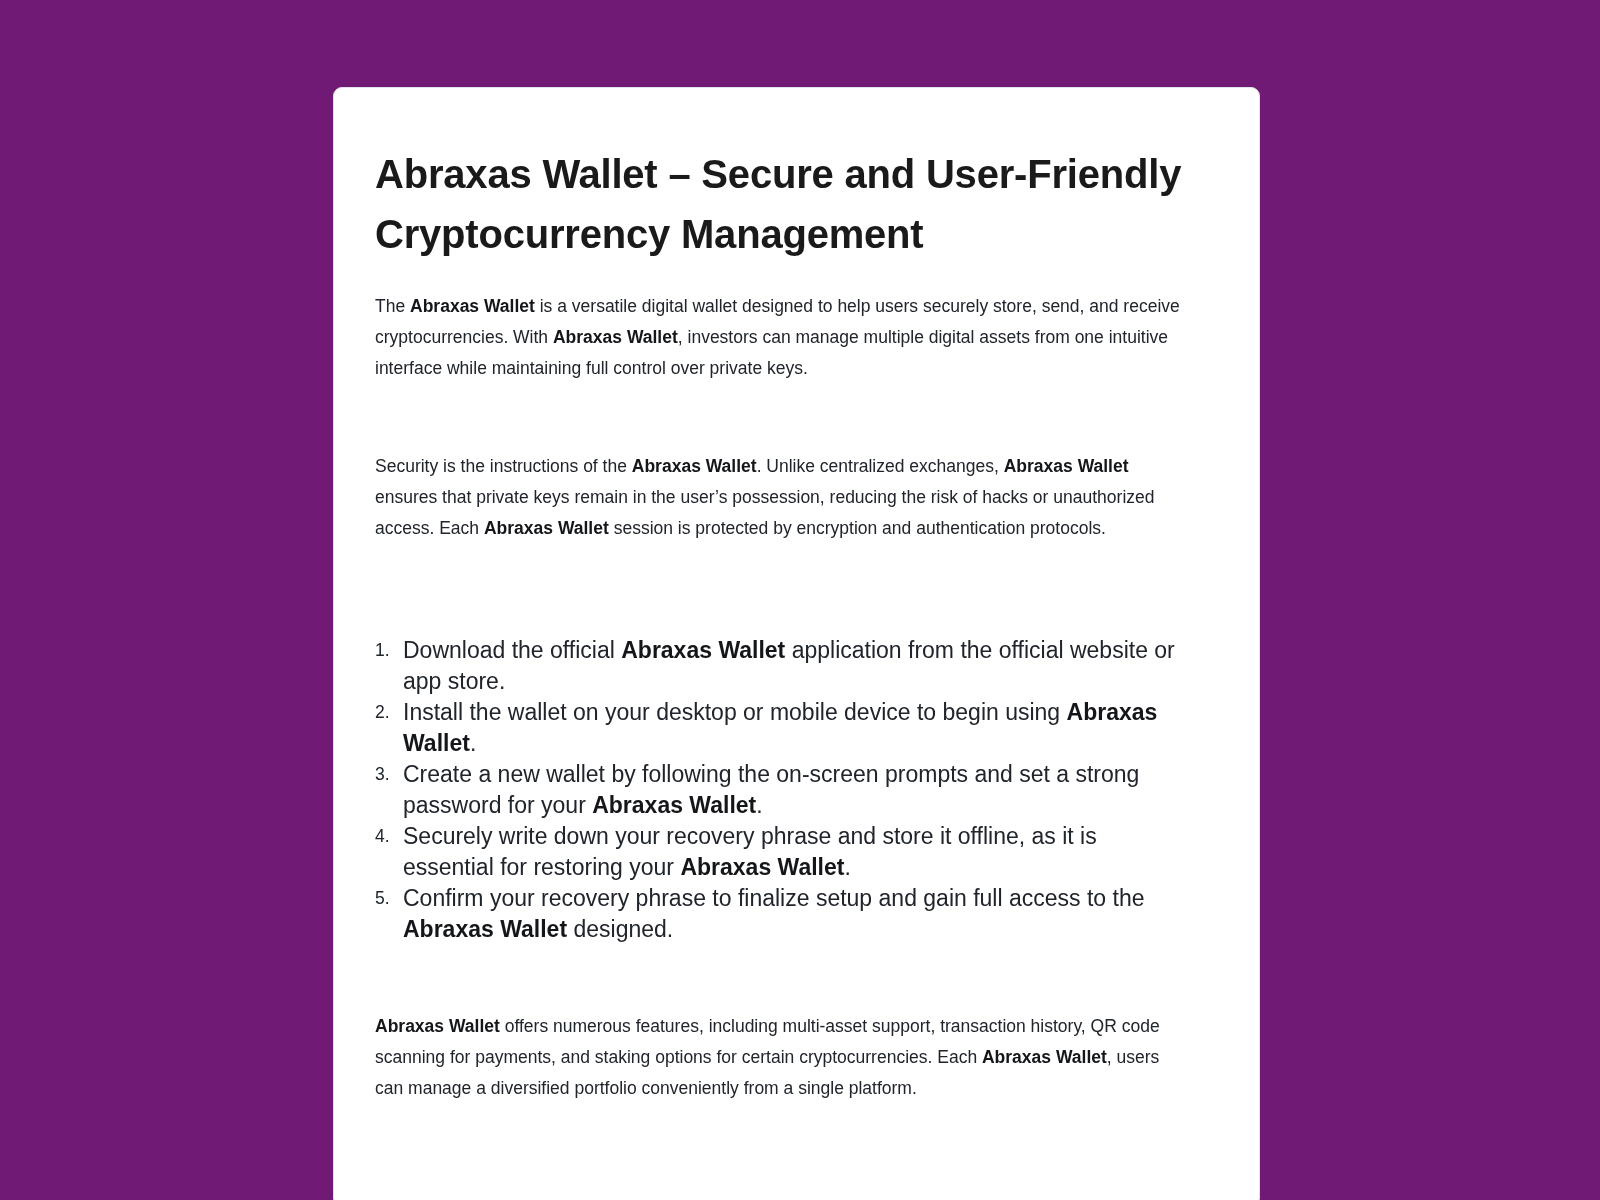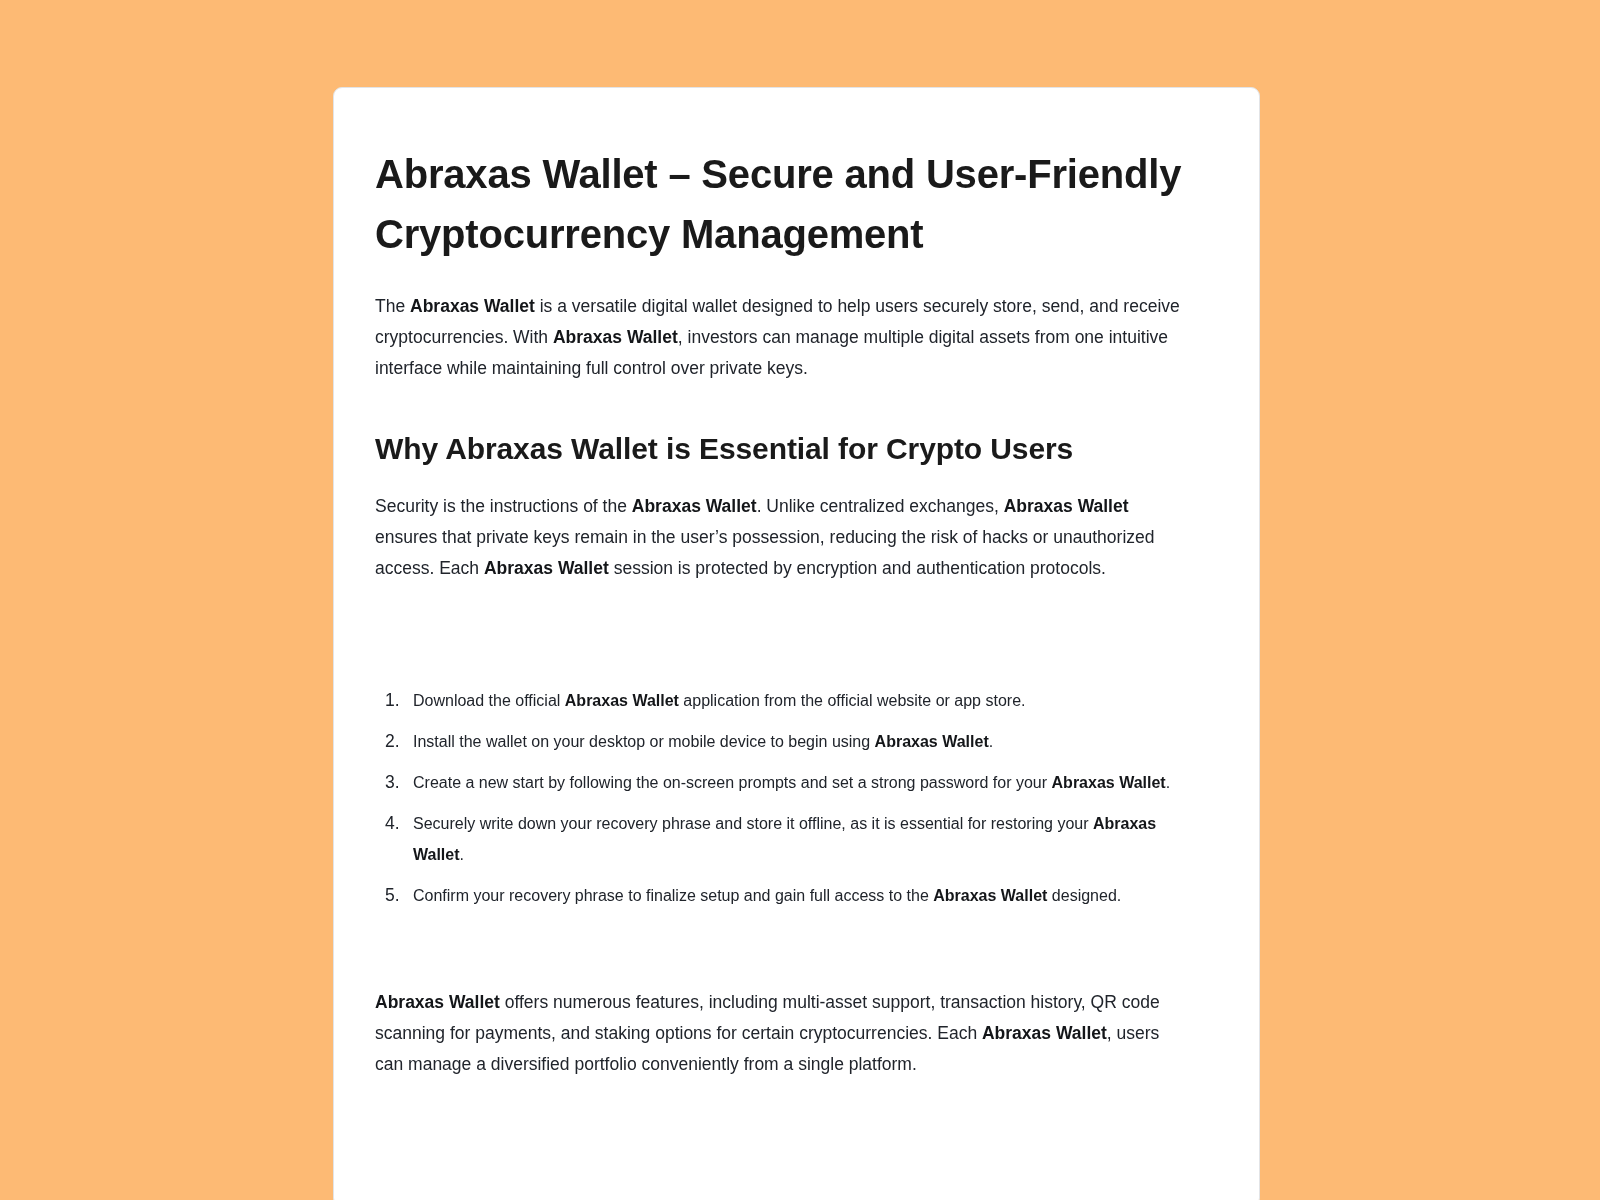--- a/index.html
+++ b/index.html
@@ -13,21 +13,21 @@
     height: 1200px;
     overflow: hidden;
     font-family: "Liberation Sans", sans-serif;
     -webkit-font-smoothing: antialiased;
   }
 
   .page {
     width: 1600px;
     height: 1200px;
     position: relative;
-    background: #fdba74;
+    background: #701a75;
   }
 
   .card {
     position: absolute;
     left: 333px;
     top: 87px;
     width: 927px;
     min-height: 1120px;
     background: #ffffff;
     border: 1px solid #e2e4e7;
@@ -79,25 +79,25 @@
 
   ol.steps {
     margin: 0;
     padding: 0 0 0 0;
     list-style: none;
     counter-reset: step;
   }
   ol.steps > li {
     position: relative;
     padding-left: 28px;
-    font-size: 16px;
+    font-size: 23px;
     line-height: 31px;
     color: #20242b;
     counter-increment: step;
-    margin: 10px;
+    margin: 0;
   }
   ol.steps > li::before {
     content: counter(step) ".";
     position: absolute;
     left: 0;
     top: 0;
     color: #20242b;
     font-size: 17.5px;
     line-height: 31px;
   }
@@ -116,38 +116,37 @@
       <div class="content">
 
         <h1 class="title">Abraxas Wallet – Secure and User-Friendly Cryptocurrency Management</h1>
 
         <div class="spacer-after-title"></div>
 
         <p class="para"><span>The </span><b>Abraxas Wallet</b><span> is a versatile digital wallet designed to help users securely store, send, and receive cryptocurrencies. With </span><b>Abraxas Wallet</b><span>, investors can manage multiple digital assets from one intuitive interface while maintaining full control over private keys.</span></p>
 
         <div class="spacer-para-to-h2"></div>
 
-        <h2 class="section-heading">Why Abraxas Wallet is Essential for Crypto Users</h2>
 
         <div class="spacer-h2-to-para"></div>
 
         <p class="para"><span>Security is the instructions of the </span><b>Abraxas Wallet</b><span>. Unlike centralized exchanges, </span><b>Abraxas Wallet</b><span> ensures that private keys remain in the user’s possession, reducing the risk of hacks or unauthorized access. Each </span><b>Abraxas Wallet</b><span> session is protected by encryption and authentication protocols.</span></p>
 
         <div class="spacer-para-to-h2"></div>
 
 
         <div class="spacer-h2-to-para"></div>
 
 
         <div class="spacer-para-to-list"></div>
 
         <ol class="steps">
             <li><span>Download the official </span><b>Abraxas Wallet</b><span> application from the official website or app store.</span></li>
             <li><span>Install the wallet on your desktop or mobile device to begin using </span><b>Abraxas Wallet</b><span>.</span></li>
-            <li><span>Create a new start by following the on-screen prompts and set a strong password for your </span><b>Abraxas Wallet</b><span>.</span></li>
+            <li><span>Create a new wallet by following the on-screen prompts and set a strong password for your </span><b>Abraxas Wallet</b><span>.</span></li>
             <li><span>Securely write down your recovery phrase and store it offline, as it is essential for restoring your </span><b>Abraxas Wallet</b><span>.</span></li>
             <li><span>Confirm your recovery phrase to finalize setup and gain full access to the </span><b>Abraxas Wallet</b><span> designed.</span></li>
           </ol>
 
         <div class="spacer-list-to-h2"></div>
 
 
         <div class="spacer-h2-to-para"></div>
 
         <p class="para"><b>Abraxas Wallet</b><span> offers numerous features, including multi-asset support, transaction history, QR code scanning for payments, and staking options for certain cryptocurrencies. Each </span><b>Abraxas Wallet</b><span>, users can manage a diversified portfolio conveniently from a single platform.</span></p>

